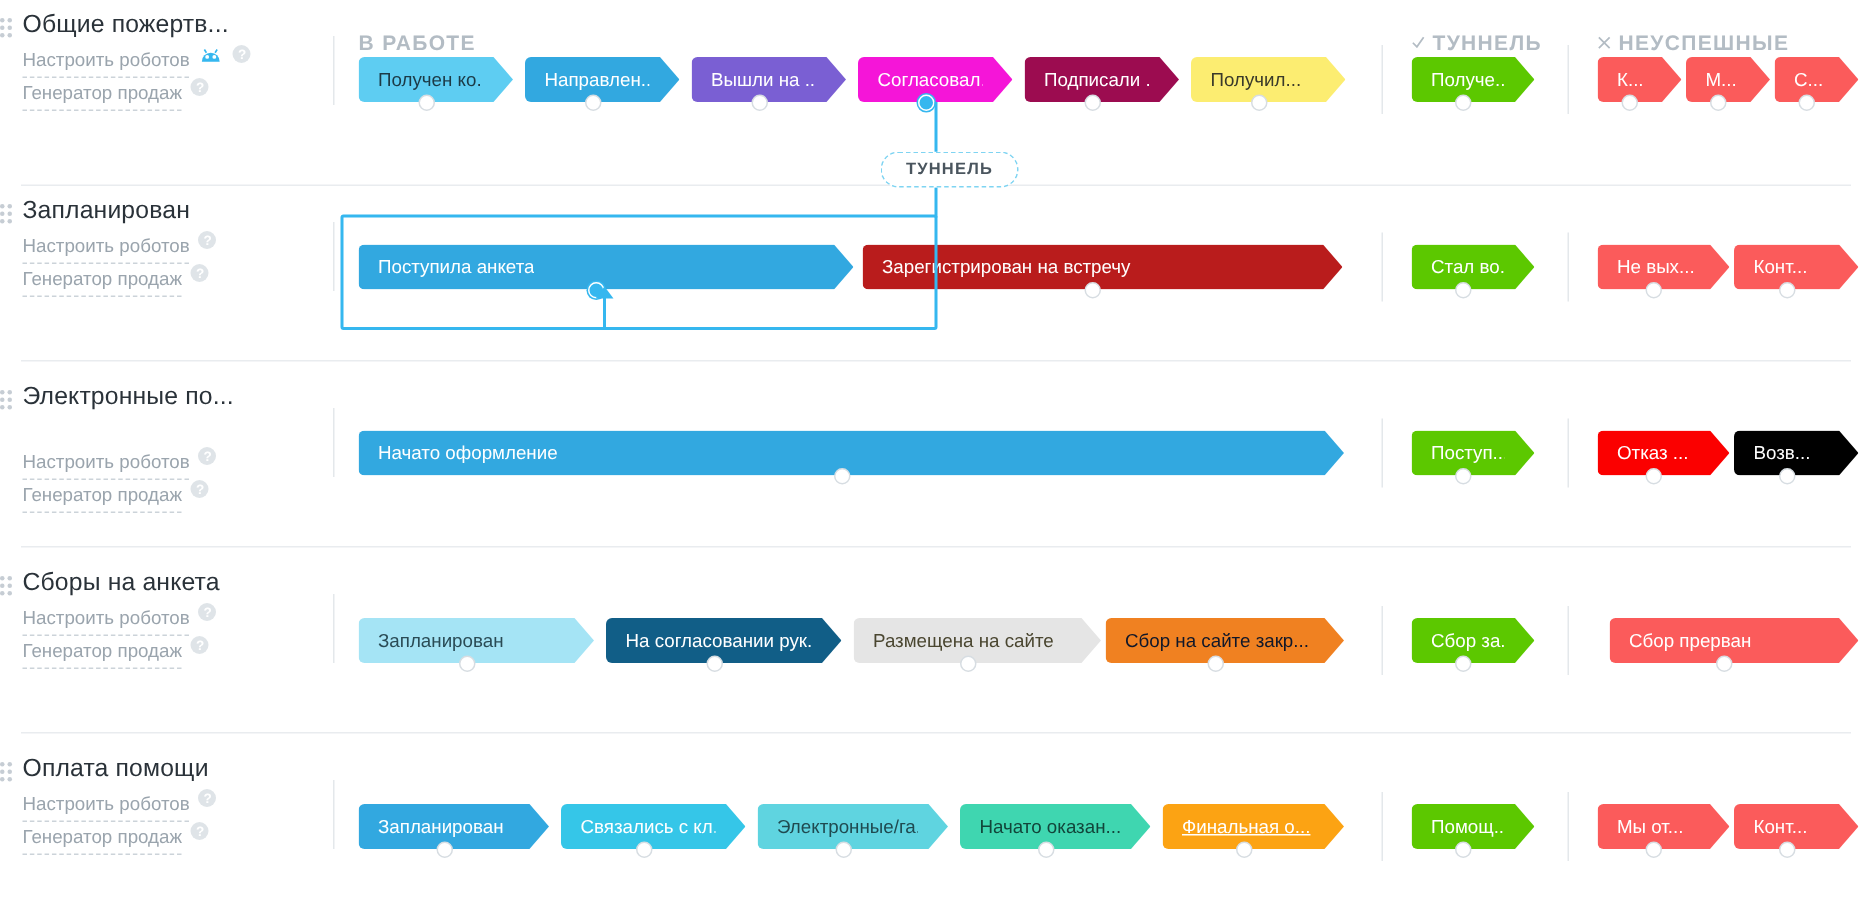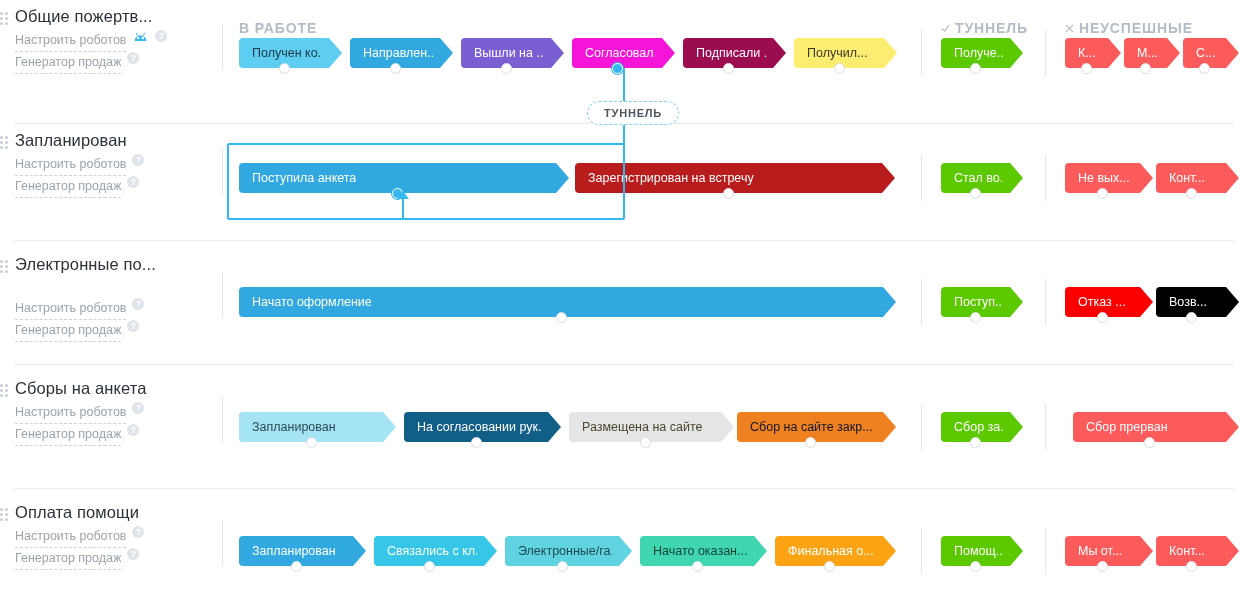--- a/index.html
+++ b/index.html
@@ -341,21 +341,21 @@
     </div>
     <div class="dot" style="left: 423.5px; top: 561px;"></div>
     <div class="chip" style="left: 505px; top: 536px; width: 127px; background: rgb(95, 212, 224); color: rgb(31, 74, 80);">
       <span class="lbl">Электронные/га...</span>
     </div>
     <div class="dot" style="left: 556.5px; top: 561px;"></div>
     <div class="chip" style="left: 640px; top: 536px; width: 127px; background: rgb(63, 214, 176); color: rgb(18, 69, 58);">
       <span class="lbl">Начато оказан...</span>
     </div>
     <div class="dot" style="left: 691.5px; top: 561px;"></div>
-    <div class="chip" style="left: 775px; top: 536px; width: 121px; background: rgb(252, 163, 19); color: rgb(255, 255, 255);">
+    <div class="chip" style="left: 775px; top: 536px; width: 121px; background: rgb(252, 163, 19); color: rgb(255, 255, 255); text-decoration: underline;">
       <span class="lbl">Финальная о...</span>
     </div>
     <div class="dot" style="left: 823.5px; top: 561px;"></div>
     <div class="chip" style="left: 941px; top: 536px; width: 82px; background: rgb(92, 200, 0); color: rgb(255, 255, 255);">
       <span class="lbl">Помощ...</span>
     </div>
     <div class="dot" style="left: 970px; top: 561px;"></div>
     <div class="chip" style="left: 1065px; top: 536px; width: 88px; background: rgb(251, 91, 91); color: rgb(255, 255, 255);">
       <span class="lbl">Мы от...</span>
     </div>

